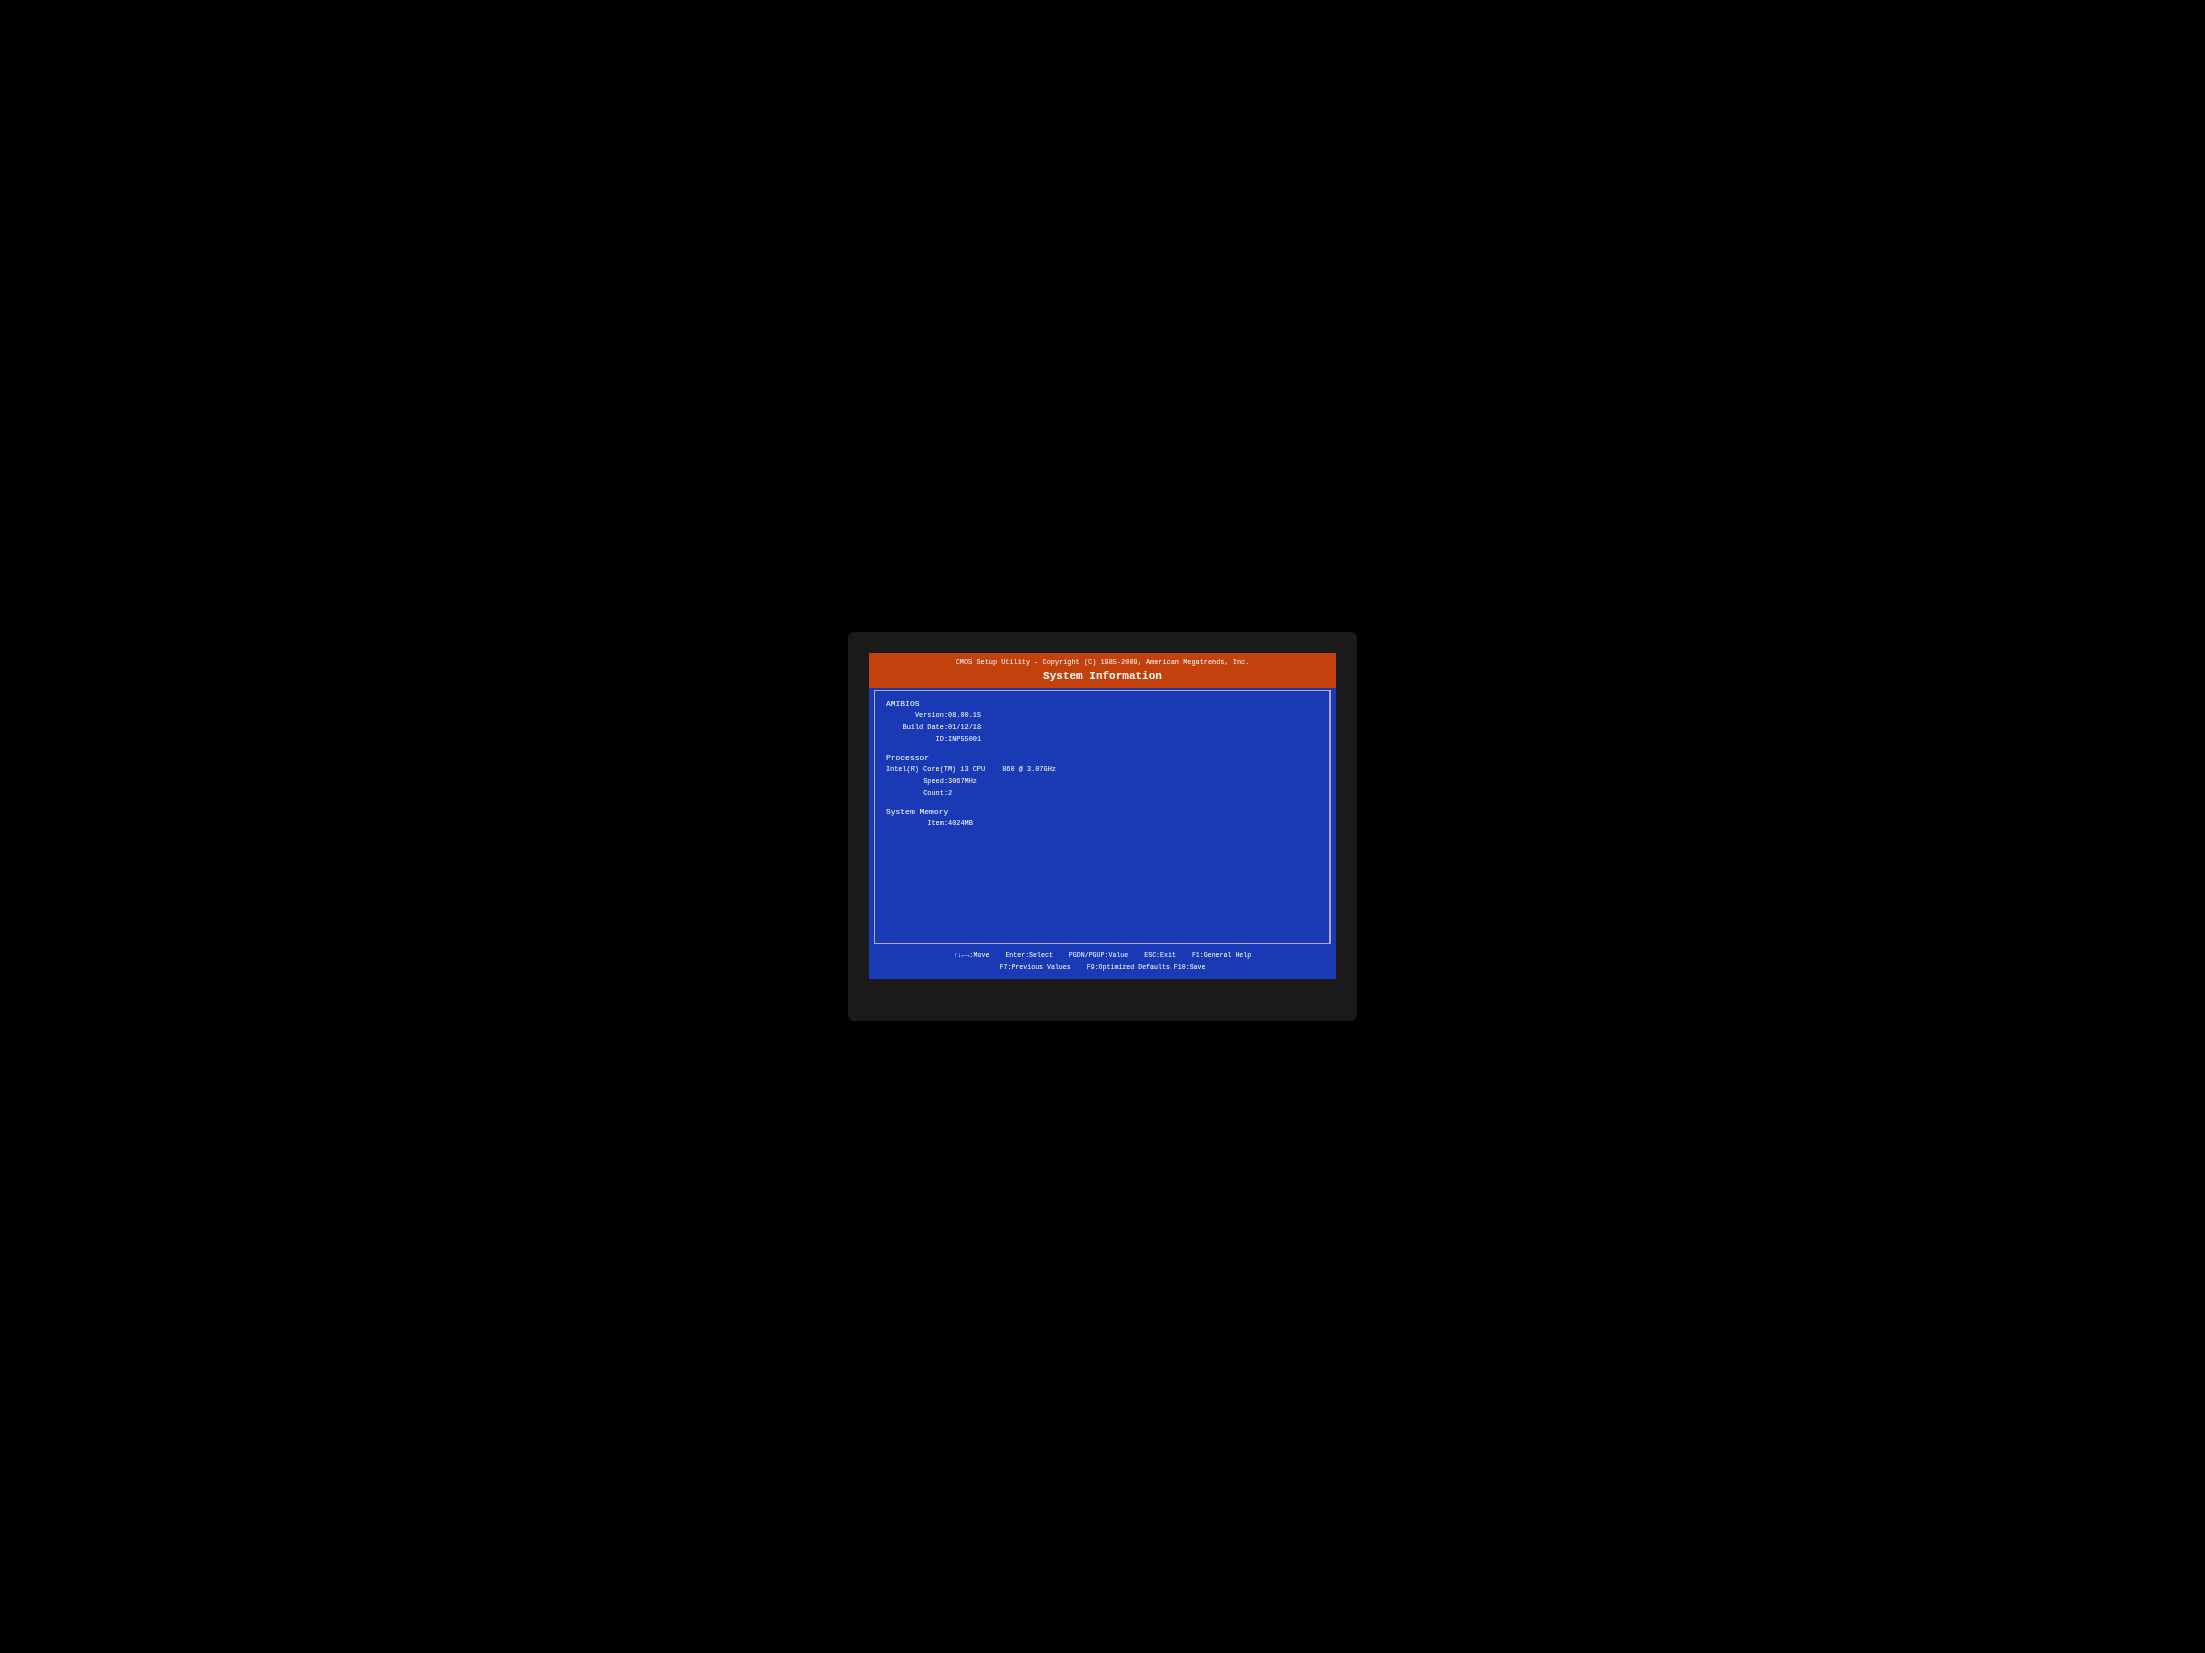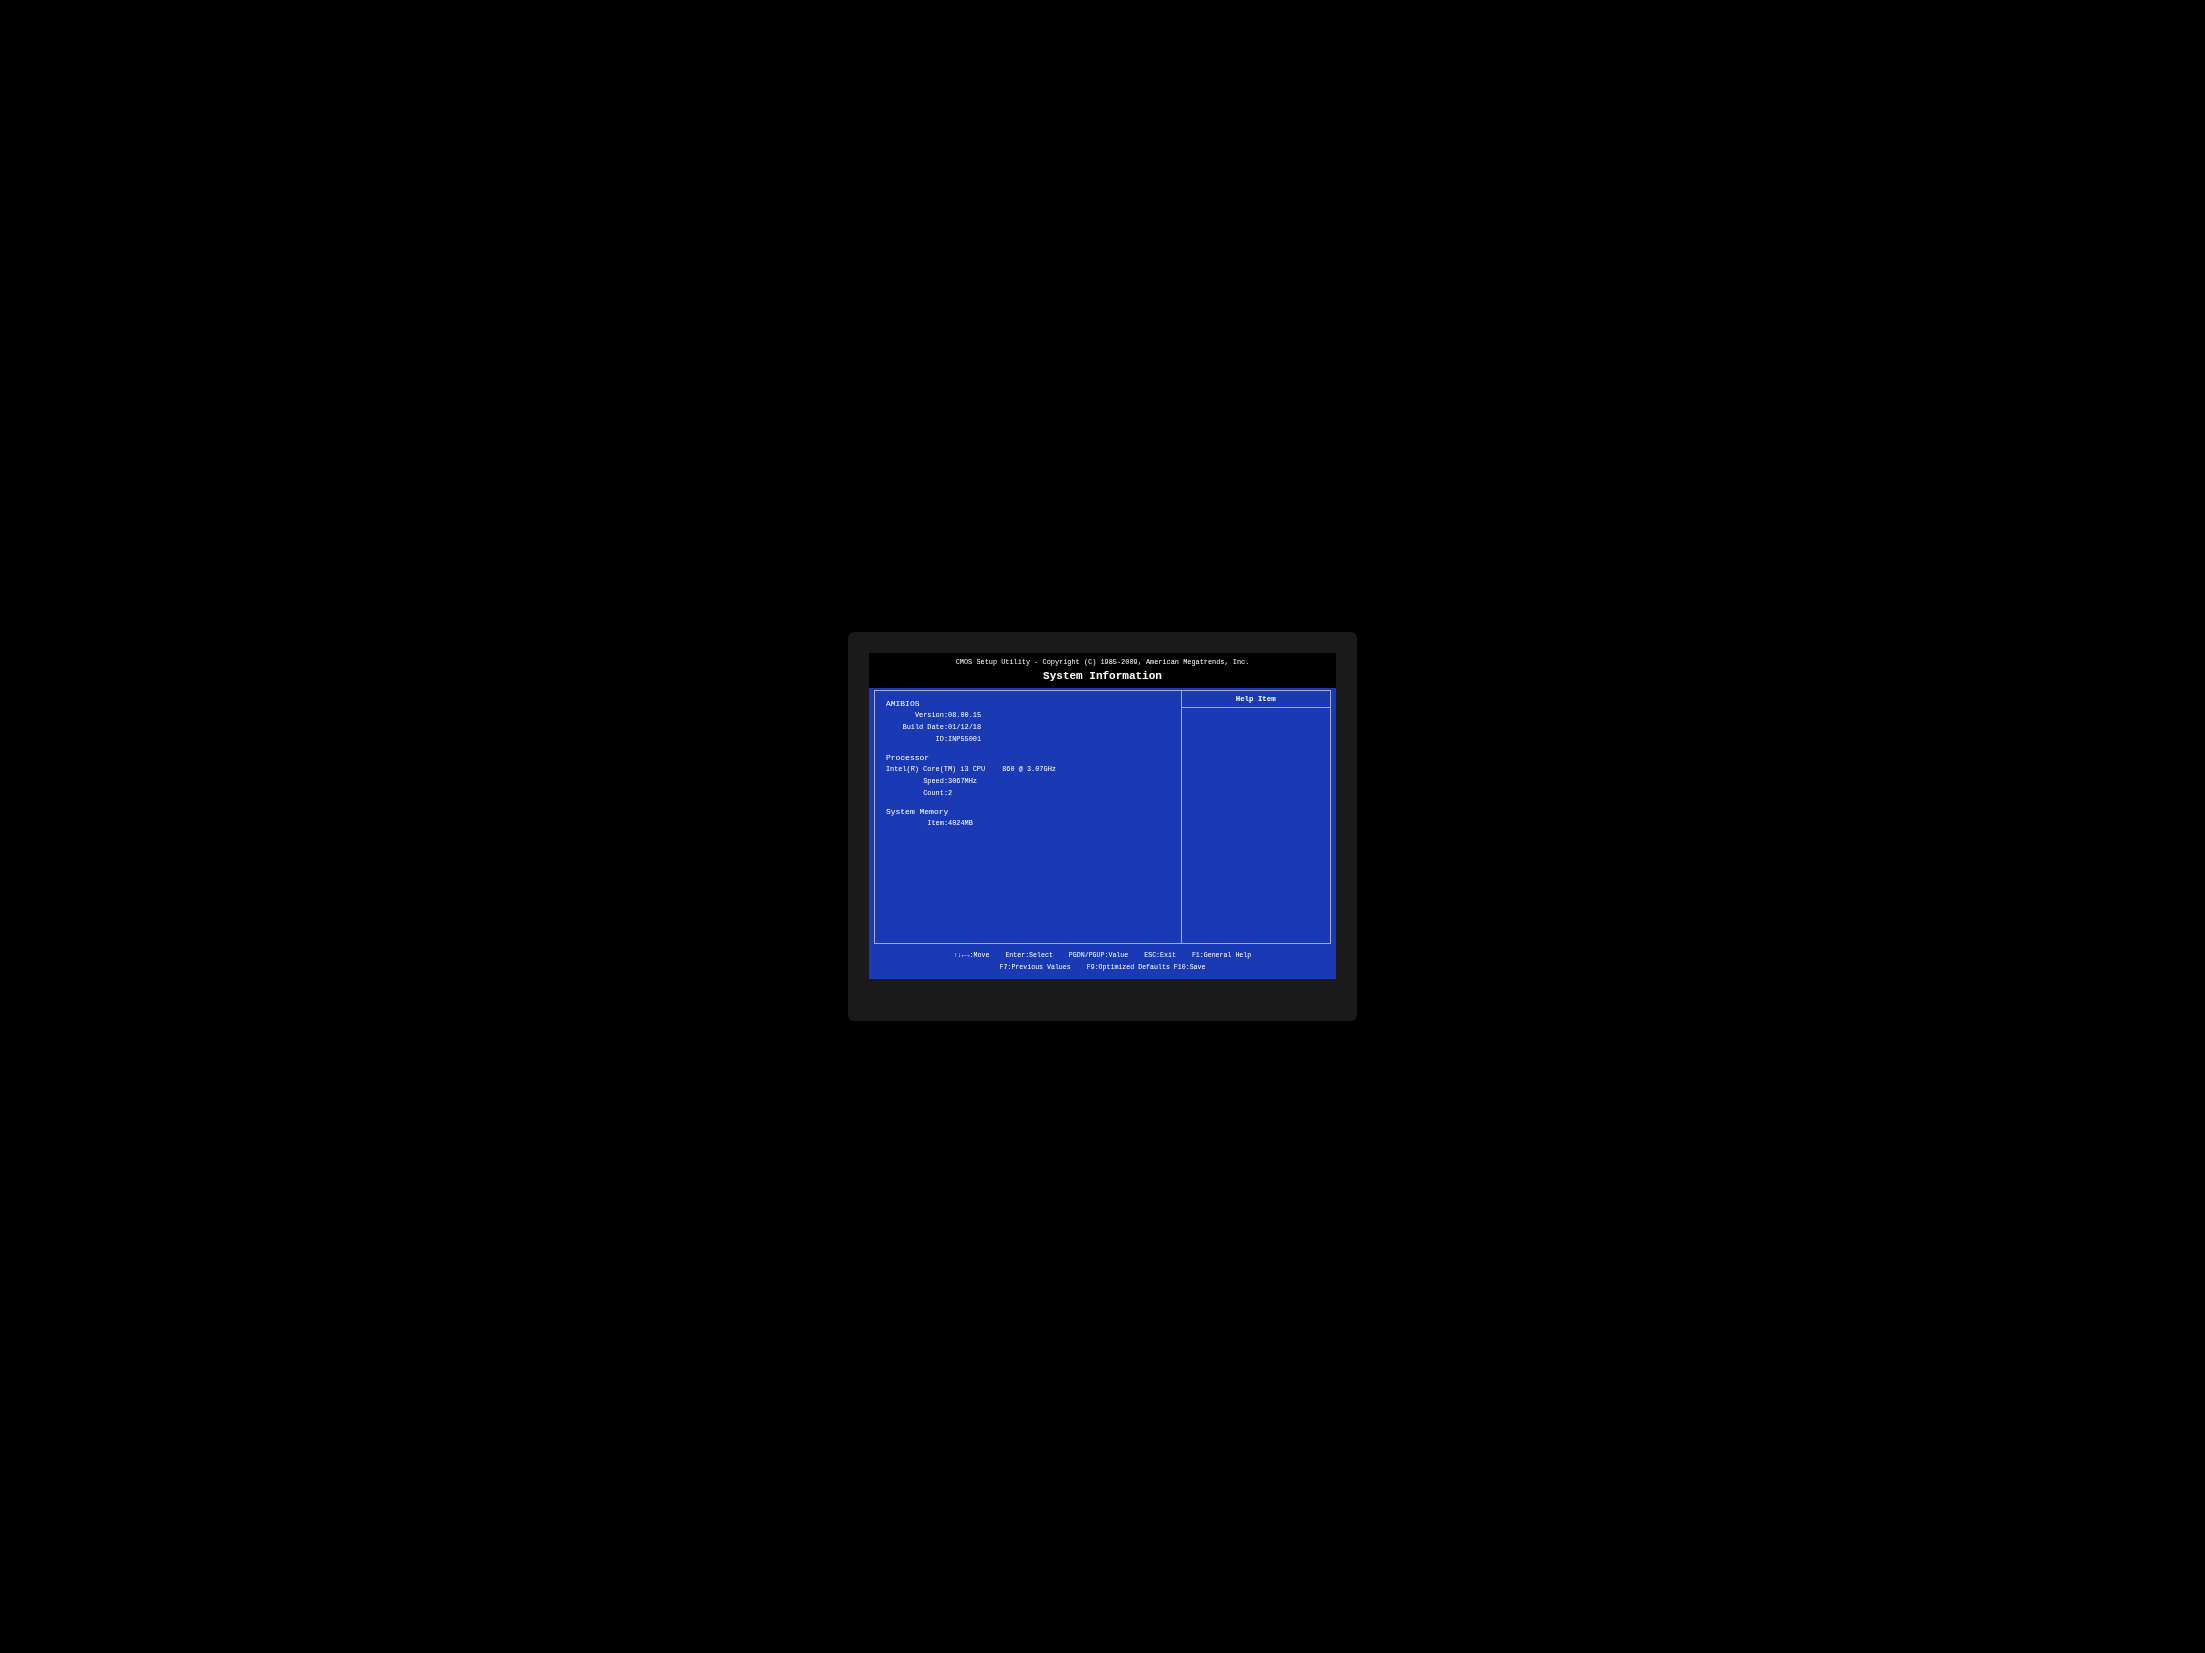--- a/index.html
+++ b/index.html
@@ -27,21 +27,21 @@
 
     .screen {
       background-color: #1a3ab5;
       width: 100%;
       padding: 0;
       position: relative;
       overflow: hidden;
     }
 
     .title-bar {
-      background-color: #000000;
+      background-color: #c2410c;
       color: #ffffff;
       text-align: center;
       padding: 4.2px 5.3px 2.1px 5.3px;
       font-size: 7.4px;
       font-weight: normal;
       line-height: 1.6;
     }
 
     .title-bar .title-line1 {
       font-size: 6.9px;
@@ -202,24 +202,20 @@
 
         <div class="section-title">System Memory</div>
 
         <div class="info-row">
           <span class="info-label">Item</span>
           <span class="info-value">:4024MB</span>
         </div>
 
       </div>
 
-      <div class="right-panel">
-        <div class="help-item-header">Help Item</div>
-        <div class="help-item-body"></div>
-      </div>
 
     </div>
 
     <div class="status-bar">
       <div class="status-row">
         <span class="status-item">↑↓←→:Move</span>
         <span class="status-item">Enter:Select</span>
         <span class="status-item">PGDN/PGUP:Value</span>
         <span class="status-item">ESC:Exit</span>
         <span class="status-item">F1:General Help</span>

